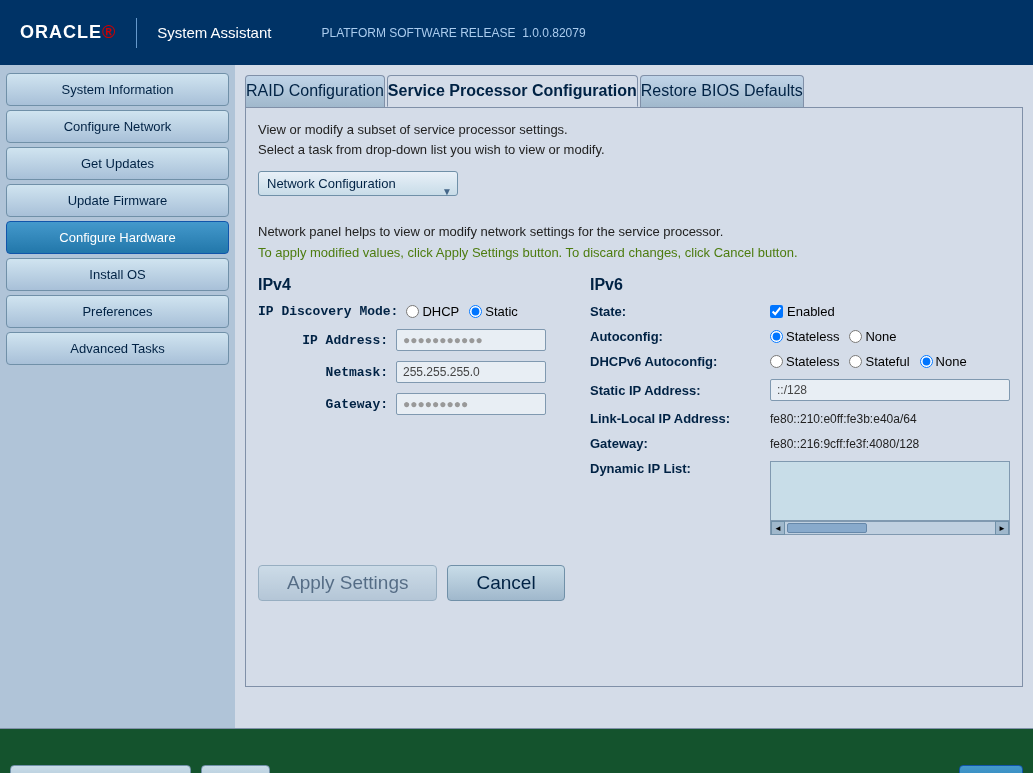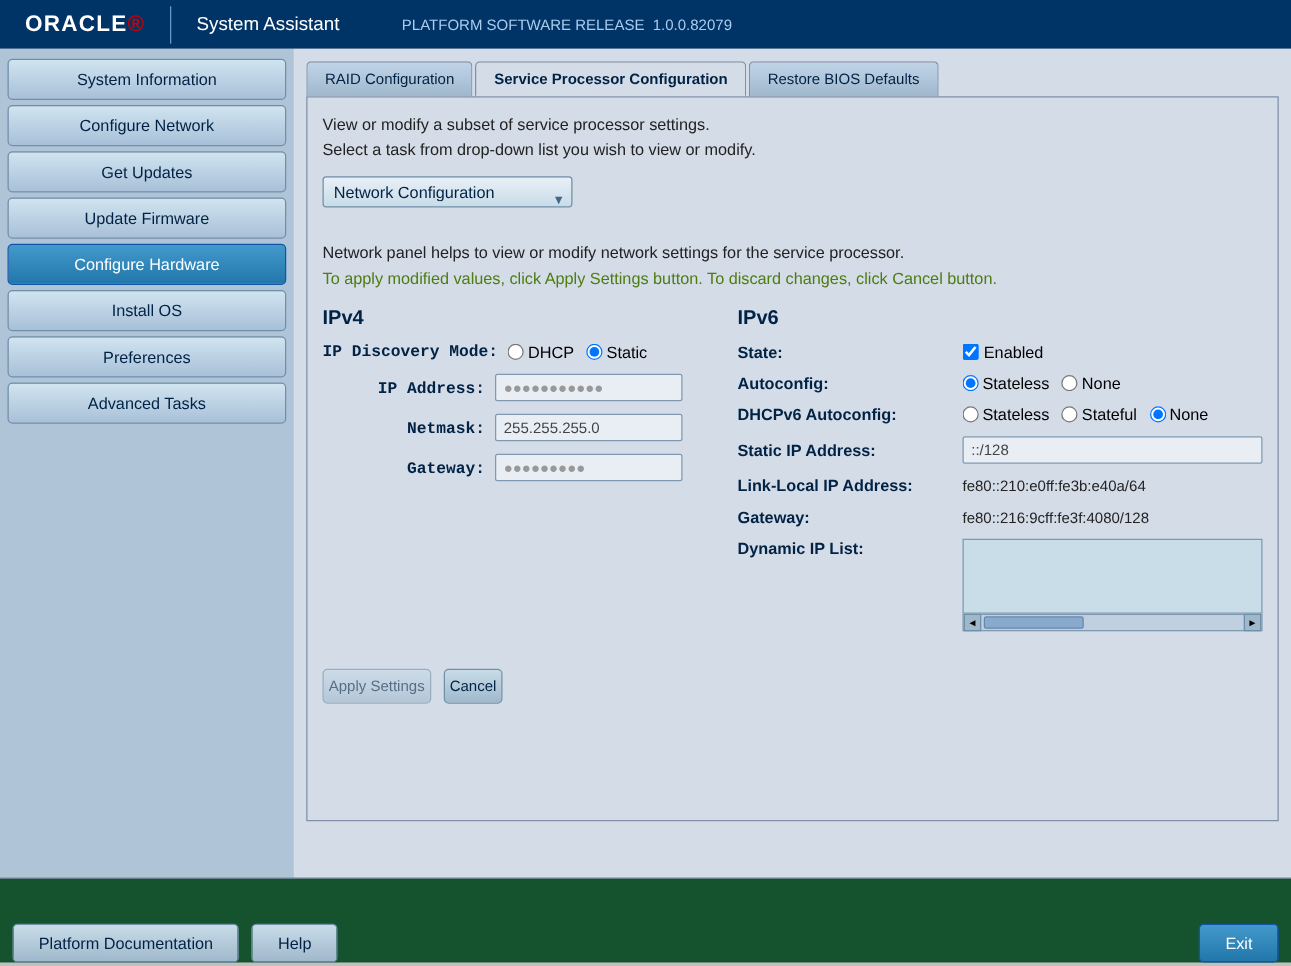--- a/index.html
+++ b/index.html
@@ -1,21 +1,21 @@
 <!DOCTYPE html>
 <html><head>
   <meta charset="utf-8">
   <style>
     * { box-sizing: border-box; margin: 0; padding: 0; }
     body { font-family: Arial, sans-serif; font-size: 13px; background: #c0c0c0; width: 1033px; height: 773px; overflow: hidden; }
 
     
     #header {
       background: #003366;
-      height: 39px;
+      height: 65px;
       display: flex;
       align-items: center;
       padding: 0 20px;
       gap: 20px;
     }
     #oracle-logo {
       color: #fff;
       font-size: 18px;
       font-weight: bold;
       letter-spacing: 1px;
@@ -79,28 +79,28 @@
       overflow: auto;
     }
 
     
     #tabs {
       display: flex;
       gap: 2px;
       margin-bottom: 0;
     }
     .tab {
-      padding: 6px 14px;
+      padding: 6px 0;
       background: linear-gradient(to bottom, #c0d4e8, #a0b8cc);
       border: 1px solid #8090a8;
       border-bottom: none;
       border-radius: 4px 4px 0 0;
       cursor: pointer;
       color: #002244;
-      font-size: 12px;
+      font-size: 16px;
     }
     .tab.active {
       background: #d4dce8;
       border-bottom: 1px solid #d4dce8;
       color: #002244;
       font-weight: bold;
     }
 
     
     #tab-panel {
@@ -271,27 +271,27 @@
       border-radius: 2px;
     }
 
     
     #bottom-buttons {
       display: flex;
       gap: 10px;
       margin-top: 20px;
     }
     .action-btn {
-      padding: 6px 4px;
+      padding: 6px 28px;
       background: linear-gradient(to bottom, #c8dce8, #a0b8cc);
       border: 1px solid #7090a8;
       border-radius: 4px;
       cursor: pointer;
       color: #002244;
-      font-size: 12px;
+      font-size: 19px;
     }
     .action-btn:disabled, .action-btn.disabled {
       opacity: 0.6;
       cursor: default;
     }
 
     
     #footer {
       height: 68px;
       background: #14532d;

